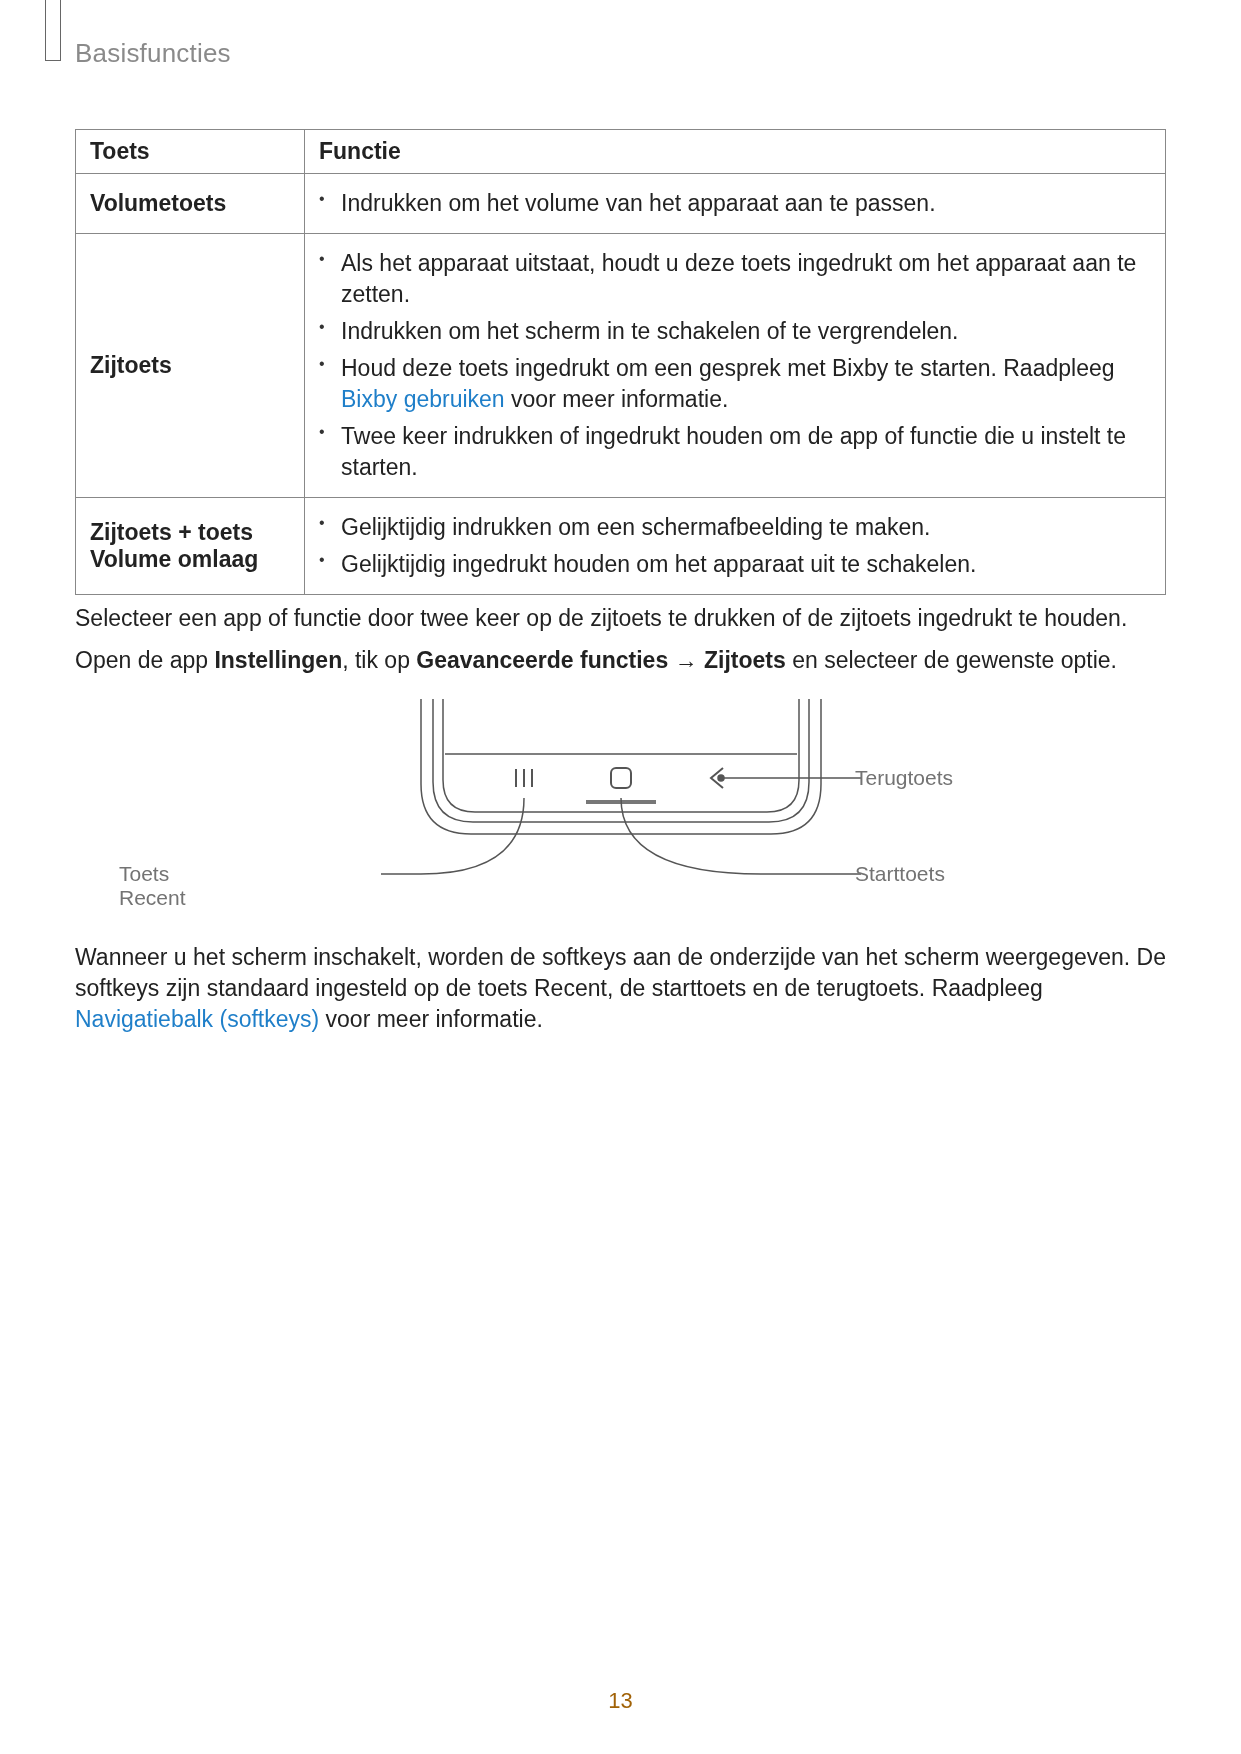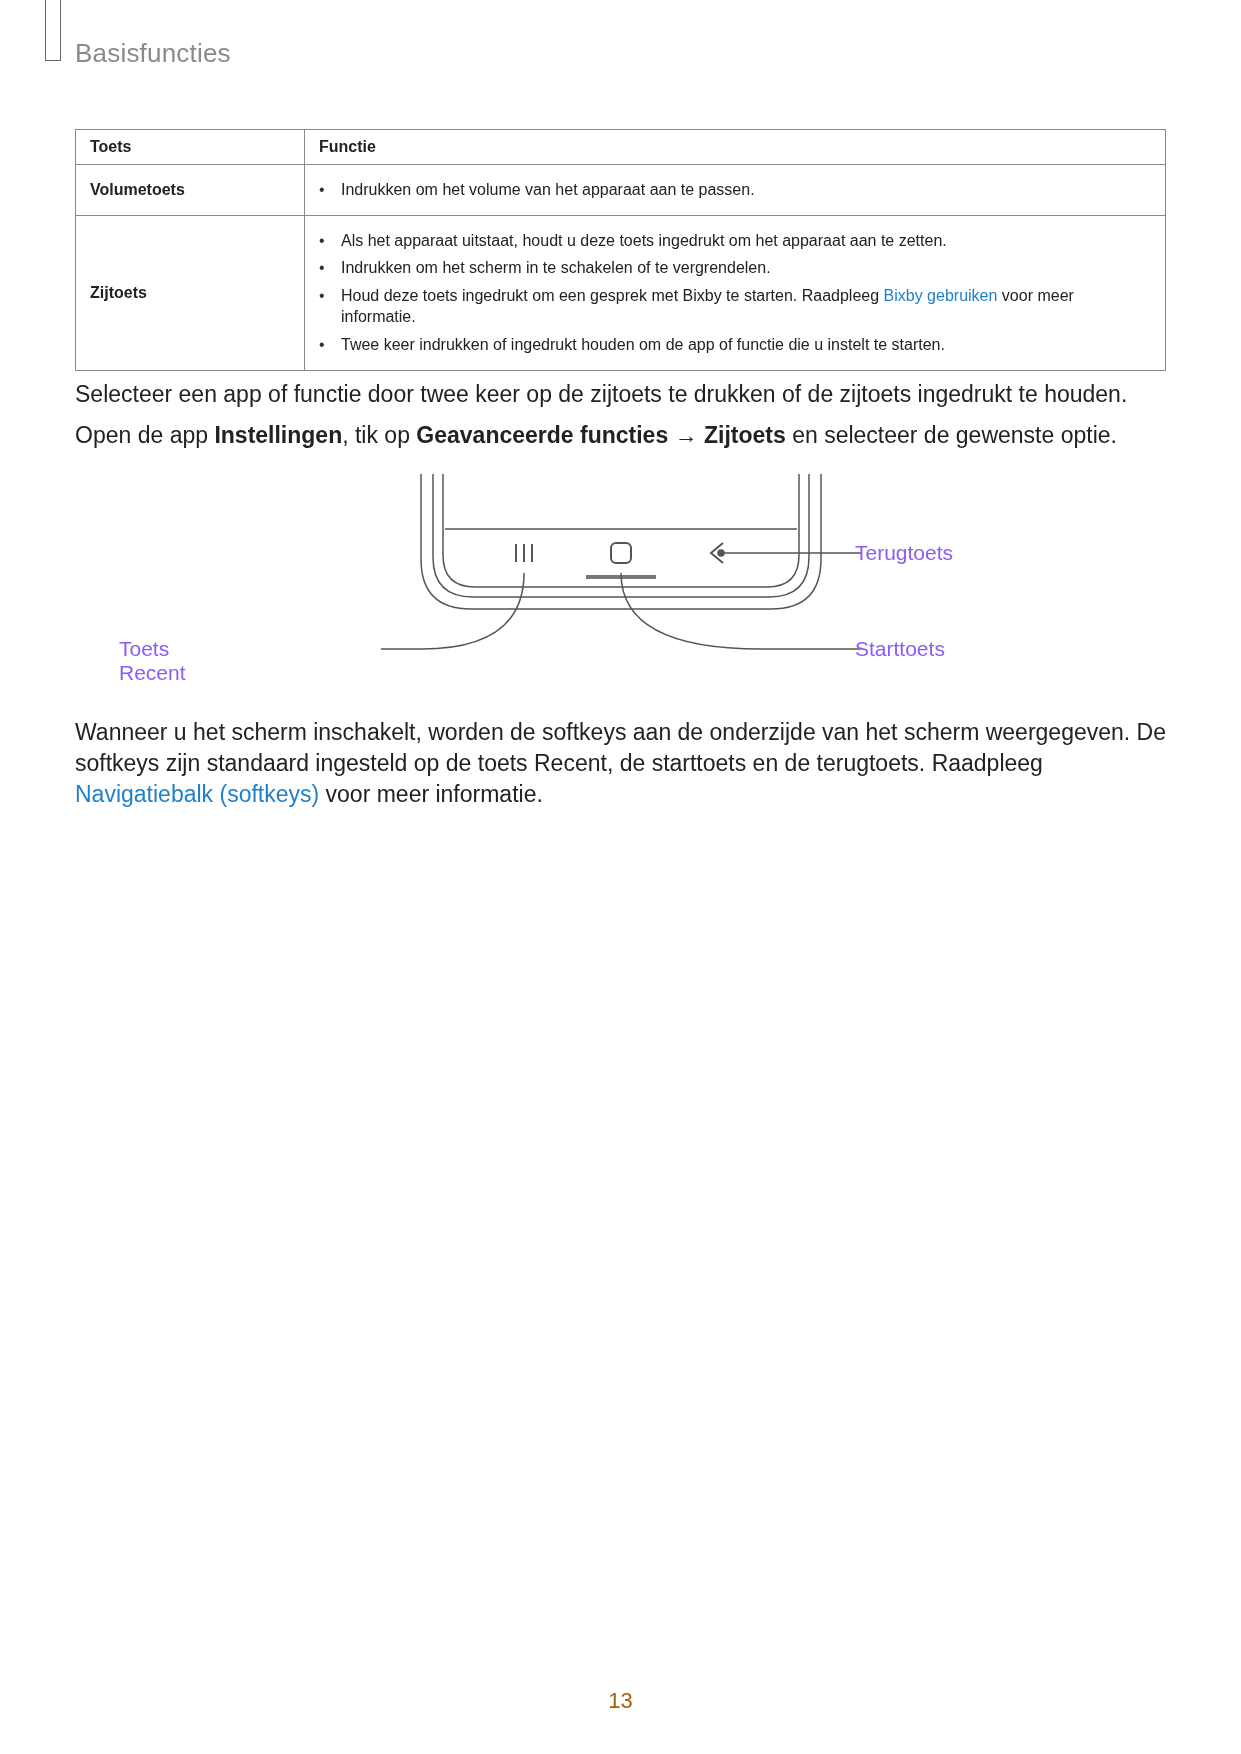--- a/index.html
+++ b/index.html
@@ -32,21 +32,21 @@
       margin-left: 0px;
       margin-top: 8px;
       letter-spacing: 0.2px;
     }
     .content {
       margin-top: 60px;
     }
     table.keytable {
       width: 100%;
       border-collapse: collapse;
-      font-size: 16px;
+      font-size: 23px;
       border: 1px solid #888;
     }
     table.keytable th, table.keytable td {
       border: 1px solid #888;
       padding: 8px 14px 8px 14px;
       text-align: left;
       vertical-align: middle;
     }
     table.keytable th {
       font-weight: 700;
@@ -105,21 +105,21 @@
       height: 240px;
       margin-top: 18px;
     }
     .diagram-svg {
       display: block;
       margin: 0 auto;
     }
     .dlabel {
       position: absolute;
       font-size: 21px;
-      color: #8b5cf6;
+      color: #737373;
     }
   </style>
 </head>
 <body>
 
 <div class="tab-mark"></div>
 
 <div class="page">
   <div class="header-title">Basisfuncties</div>
 
@@ -147,20 +147,29 @@
             <ul class="func-list">
               <li><span>Als het apparaat uitstaat, houdt u deze toets ingedrukt om het apparaat aan te zetten.</span></li>
               <li><span>Indrukken om het scherm in te schakelen of te vergrendelen.</span></li>
               <li>
                 <span>Houd deze toets ingedrukt om een gesprek met Bixby te starten. Raadpleeg </span><span class="link">Bixby gebruiken</span><span> voor meer informatie.</span>
               </li>
               <li><span>Twee keer indrukken of ingedrukt houden om de app of functie die u instelt te starten.</span></li>
             </ul>
           </td>
         </tr>
+        <tr>
+          <td class="row-label">Zijtoets + toets Volume omlaag</td>
+          <td>
+            <ul class="func-list">
+              <li><span>Gelijktijdig indrukken om een schermafbeelding te maken.</span></li>
+              <li><span>Gelijktijdig ingedrukt houden om het apparaat uit te schakelen.</span></li>
+            </ul>
+          </td>
+        </tr>
       </tbody>
     </table>
 
     <p class="body">Selecteer een app of functie door twee keer op de zijtoets te drukken of de zijtoets ingedrukt te houden.</p>
     <p class="body">
       <span>Open de app </span><span class="bold">Instellingen</span><span>, tik op </span><span class="bold">Geavanceerde functies</span><span> → </span><span class="bold">Zijtoets</span><span> en selecteer de gewenste optie.</span>
     </p>
 
 
     <div class="diagram-wrap">

